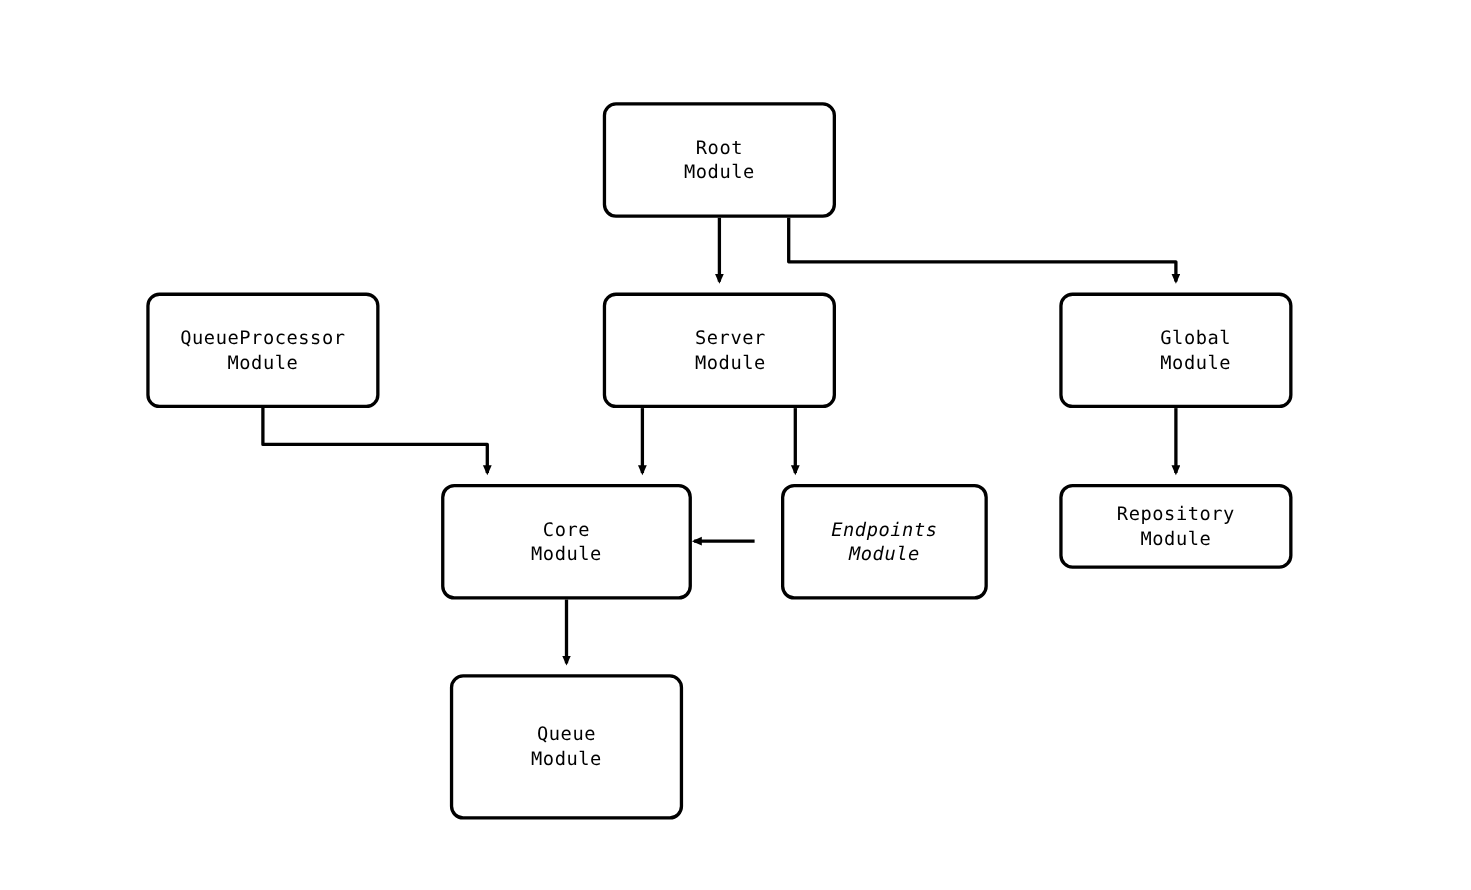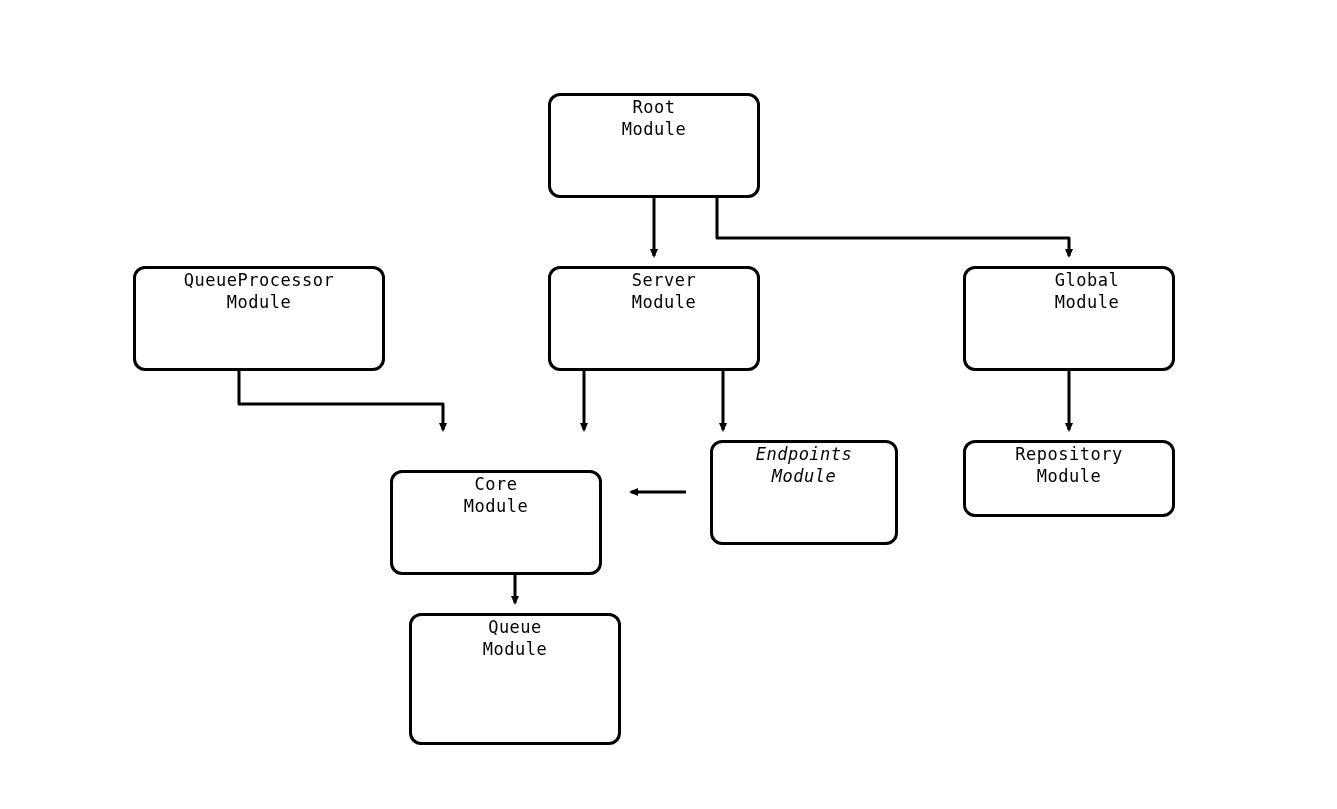--- a/index.html
+++ b/index.html
@@ -26,21 +26,21 @@
     height: 809px;
     pointer-events: none;
   }
   .node {
     position: absolute;
     box-sizing: border-box;
     border: 3px solid #000000;
     border-radius: 12px;
     background: #ffffff;
     display: flex;
-    align-items: flex-start;
+    align-items: center;
     justify-content: center;
     text-align: center;
     font-family: "DejaVu Sans Mono", monospace;
     font-size: 17px;
     line-height: 22px;
     color: #000000;
     letter-spacing: 0.5px;
     white-space: pre-line;
   }
   .node-label {
@@ -78,36 +78,36 @@
     <path d="M686,492 L631,492" stroke="#000000" stroke-width="3" fill="none" marker-end="url(#arrow-left)"></path>
 
     <path d="M515,545 L515,603" stroke="#000000" stroke-width="3" fill="none" marker-end="url(#arrow)"></path>
   </svg>
 
   <div class="node" style="left:548px; top:93px; width:212px; height:105px;">
     <span class="node-label">Root
 Module</span>
   </div>
 
-  <div class="node" style="left:133px; top:266px; width:252px; height:105px;">
+  <div class="node" style="left:133px; top:266px; width:212px; height:105px;">
     <span class="node-label">QueueProcessor
 Module</span>
   </div>
 
   <div class="node" style="left:548px; top:266px; width:212px; height:105px;padding-left:20px;">
     <span class="node-label">Server
 Module</span>
   </div>
 
   <div class="node" style="left:963px; top:266px; width:212px; height:105px;padding-left:36px;">
     <span class="node-label">Global
 Module</span>
   </div>
 
-  <div class="node" style="left:390px; top:440px; width:212px; height:105px;margin-top:30px;">
+  <div class="node" style="left:401px; top:440px; width:228px; height:105px;">
     <span class="node-label">Core
 Module</span>
   </div>
 
   <div class="node" style="left:710px; top:440px; width:188px; height:105px;font-style:italic;">
     <span class="node-label">Endpoints
 Module</span>
   </div>
 
   <div class="node" style="left:963px; top:440px; width:212px; height:77px;">

